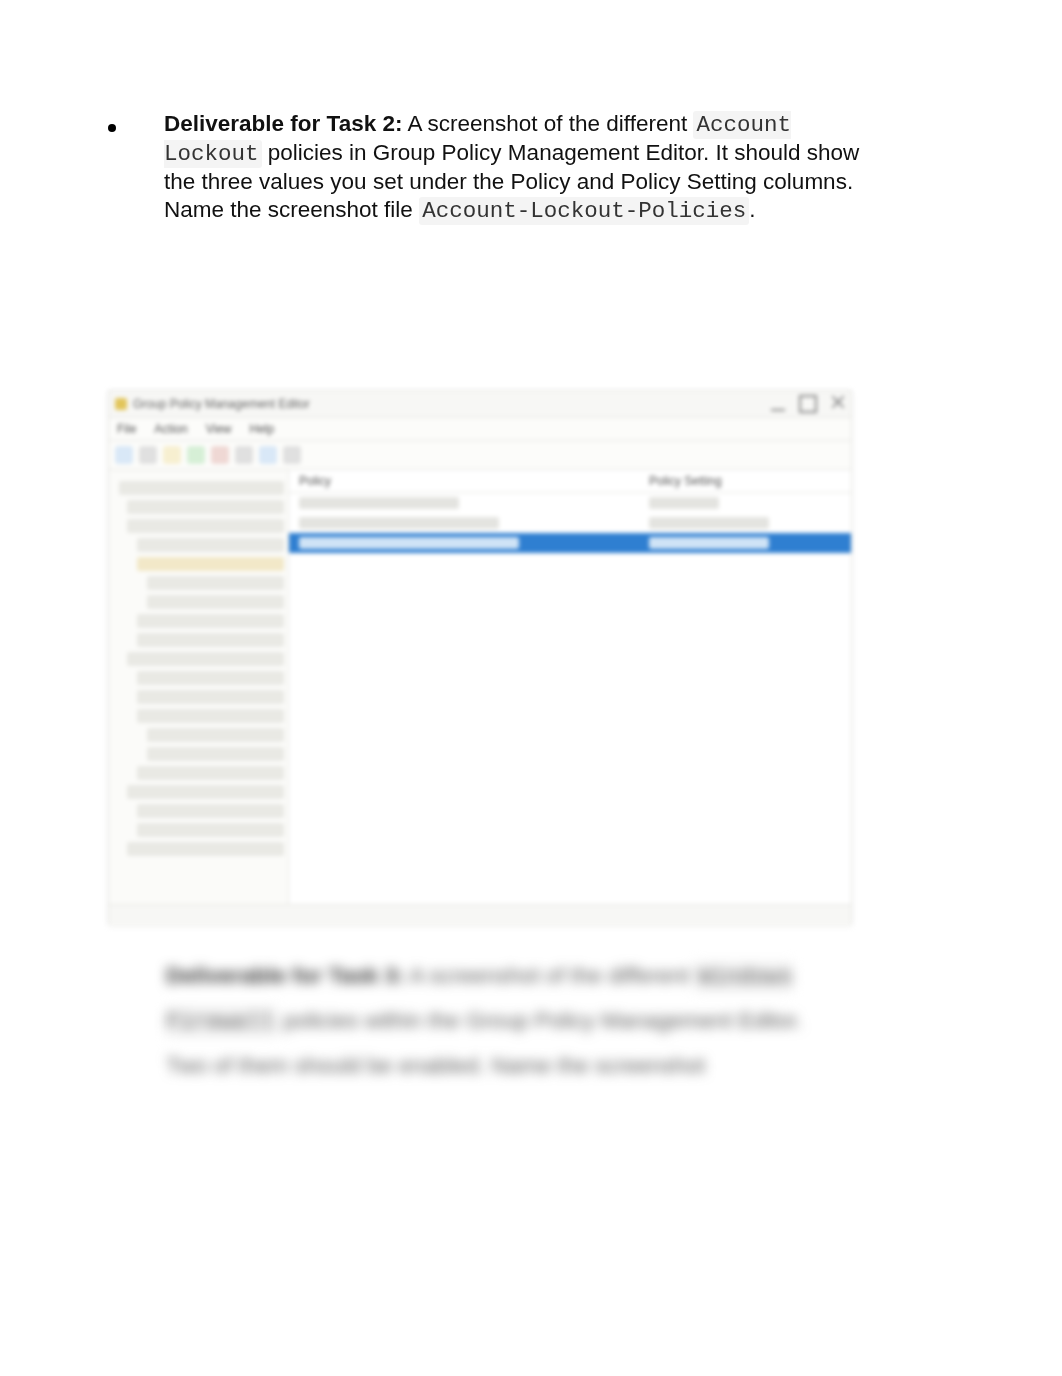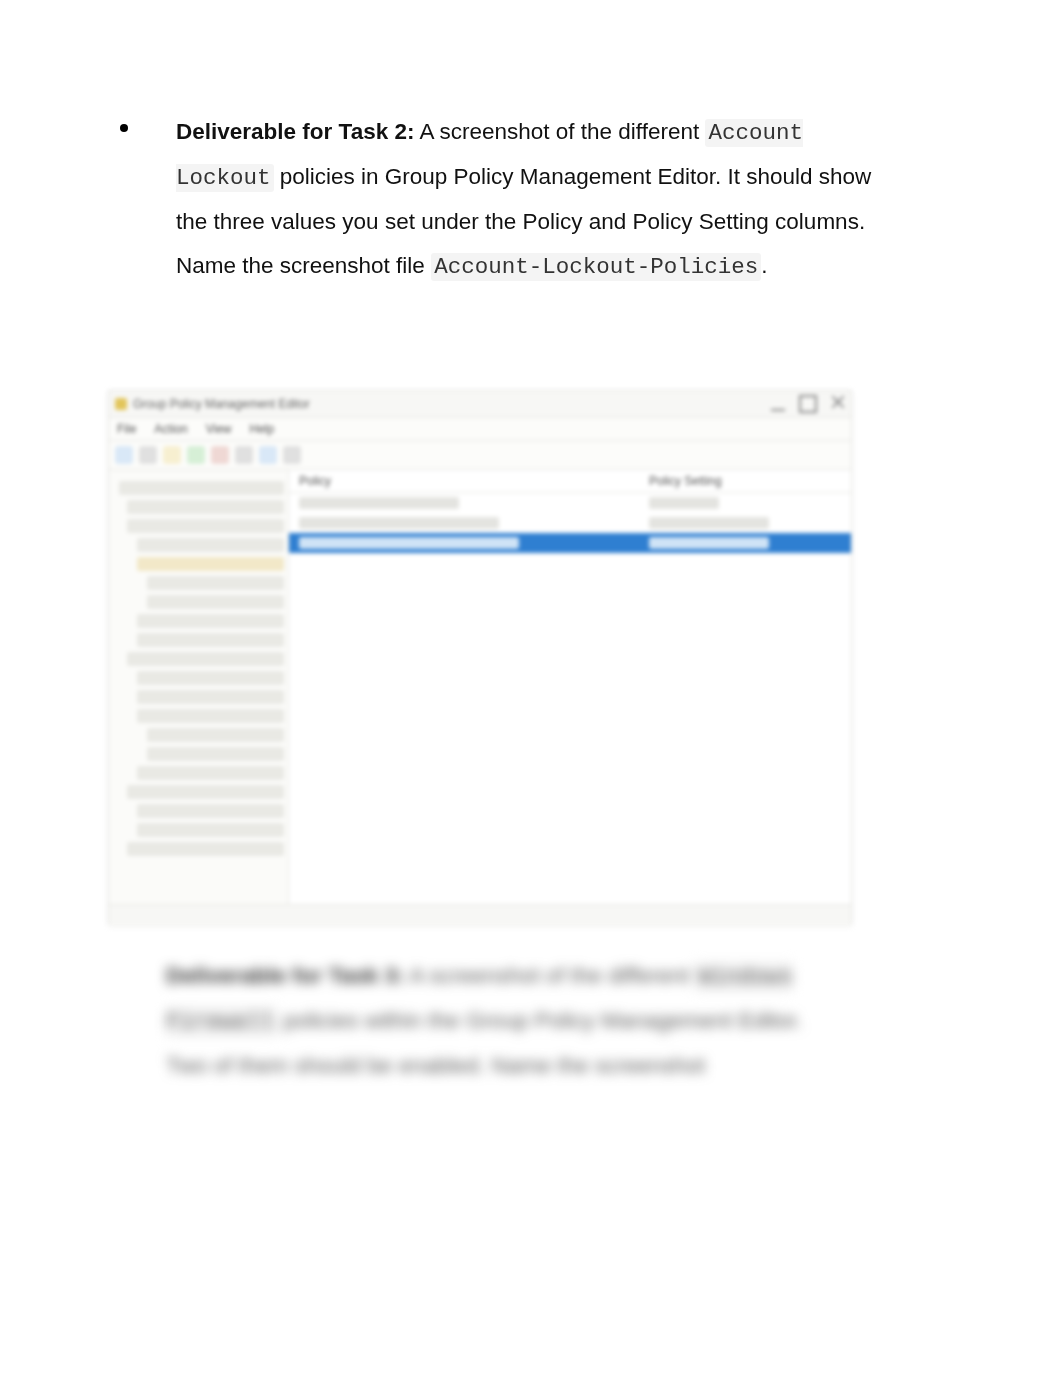--- a/index.html
+++ b/index.html
@@ -1,17 +1,17 @@
 <!DOCTYPE html>
 <html><head>
 <meta charset="utf-8">
 <style>
   html,body{margin:0;padding:0;width:1062px;height:1376px;background:#fff;font-family:Arial,Helvetica,sans-serif;color:#111;}
   .page{position:relative;width:1062px;height:1376px;}
-  .task-block{position:absolute;left:144px;top:110px;width:740px;font-size:22.5px;line-height:44px;}
+  .task-block{position:absolute;left:132px;top:110px;width:740px;font-size:22.5px;line-height:28px;}
   .bullet{position:absolute;left:-24px;top:14px;width:8px;height:8px;border-radius:50%;background:#000;}
   .task-text{margin-left:32px;}
   .task-text strong{font-weight:700;}
   code.inline{font-family:"Courier New",Courier,monospace;font-size:22.5px;background:#f4f4f4;border-radius:3px;padding:1px 3px;color:#333;}
   .shot{position:absolute;left:108px;top:390px;width:742px;height:532px;background:#fcfcfa;border:1px solid #e3e3e0;box-shadow:0 2px 6px rgba(0,0,0,0.06);filter:blur(2.2px);}
   .shot .titlebar{height:26px;background:#f7f7f5;border-bottom:1px solid #e6e6e2;display:flex;align-items:center;}
   .shot .titlebar .ticon{width:12px;height:12px;margin:0 6px;background:#e2c55a;border-radius:2px;}
   .shot .titlebar .ttxt{font-size:12px;color:#666;}
   .shot .winbtns{position:absolute;right:6px;top:4px;display:flex;gap:14px;}
   .shot .winbtns span{width:14px;height:14px;display:block;}

